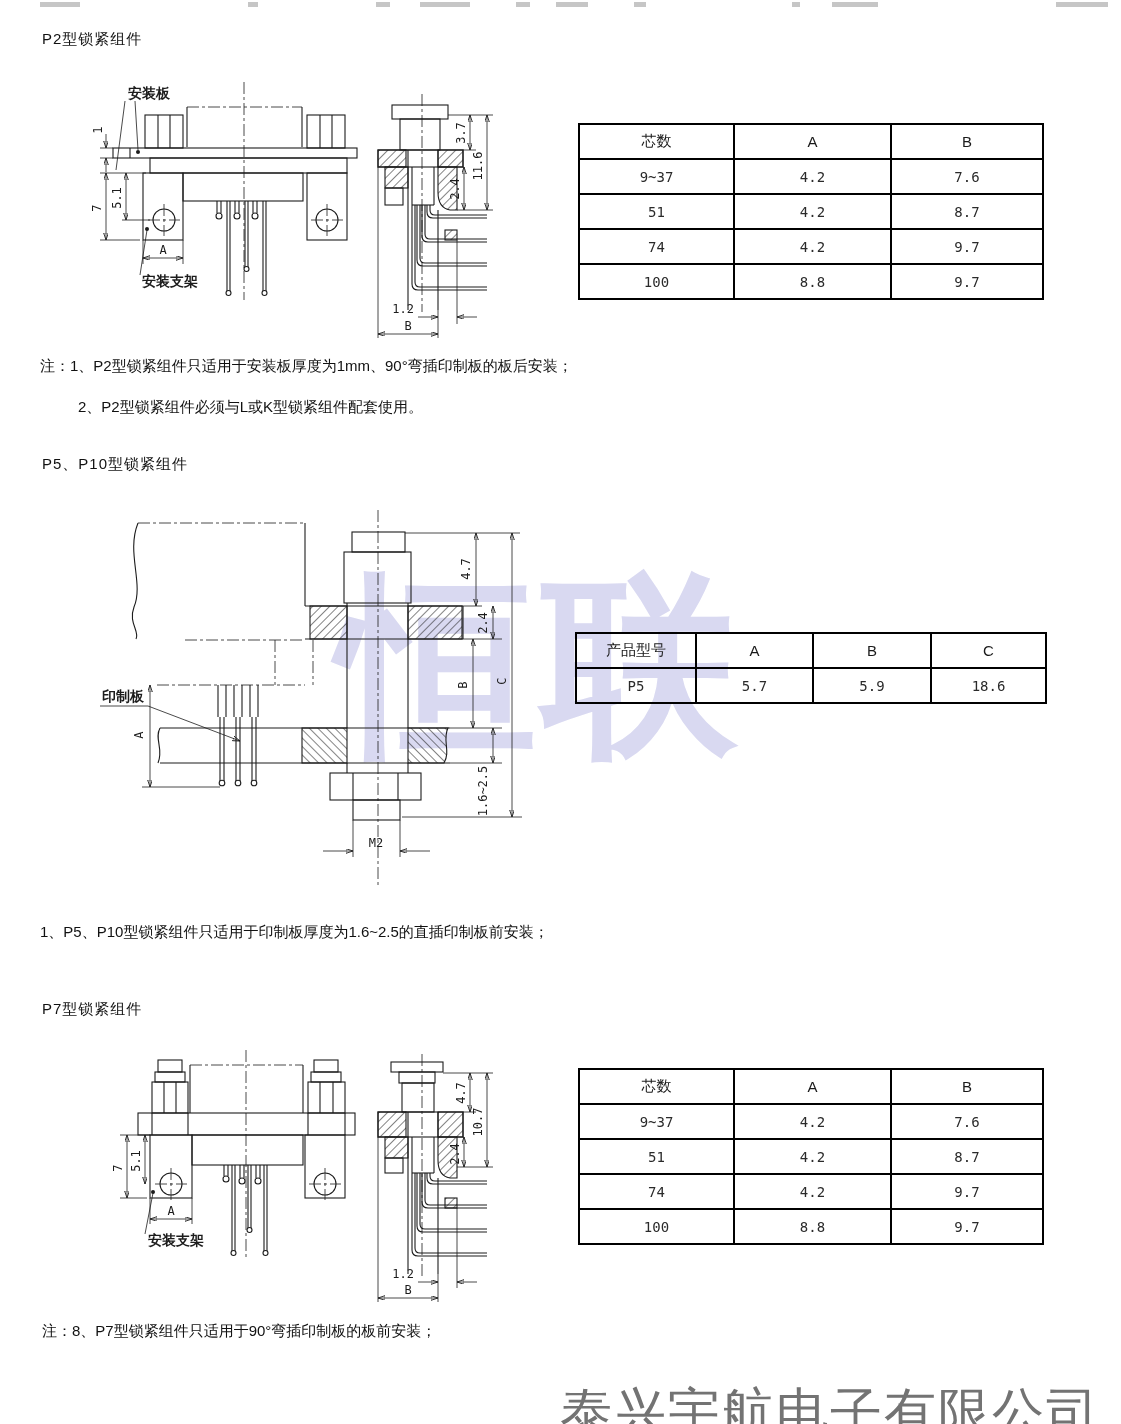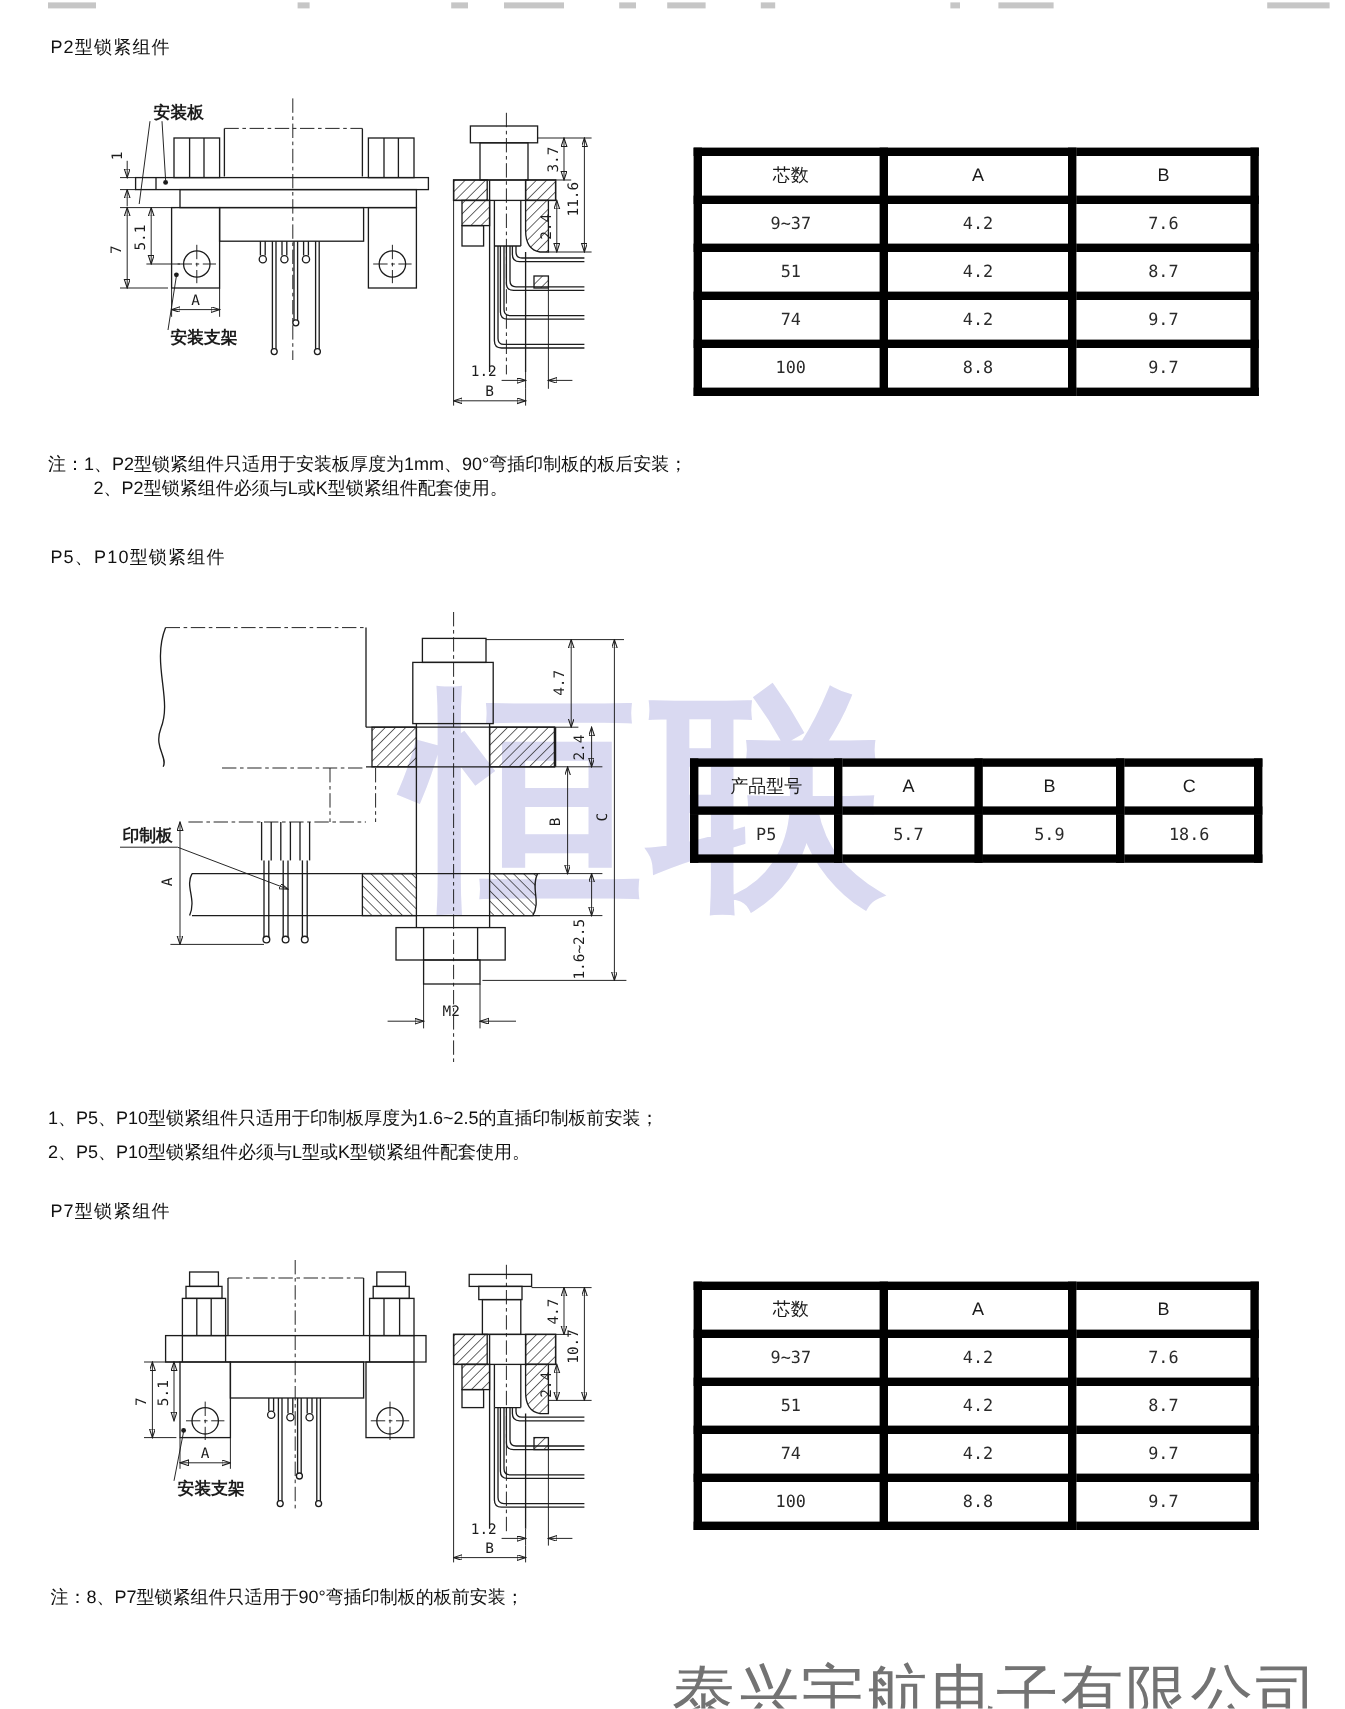--- a/index.html
+++ b/index.html
@@ -7,21 +7,21 @@
         font-family:"Liberation Sans","DejaVu Sans",sans-serif;color:#1c1c1c;}
   .wm-center{position:absolute;left:340px;top:568px;font-size:196px;font-weight:bold;
         color:#d9d9f1;letter-spacing:6px;z-index:0;line-height:1;text-align:right;}
   .wm-bottom{position:absolute;left:560px;top:1350px;font-size:52px;color:#737373;
         letter-spacing:2px;z-index:0;line-height:1;margin-top:36px;}
   .frag{position:absolute;top:2px;height:5px;background:#c6c6c6;z-index:0;}
   .sec-title{position:absolute;font-size:15px;color:#111;letter-spacing:1px;z-index:2;}
   .note{position:absolute;font-size:15px;color:#111;z-index:2;white-space:nowrap;}
   .draw{position:absolute;z-index:1;}
   .dtable{position:absolute;border-collapse:collapse;table-layout:fixed;z-index:1;background:transparent;}
-  .dtable td{border:7px solid #000000;text-align:center;vertical-align:middle;height:33px;
+  .dtable td{border:2px solid #000000;text-align:center;vertical-align:middle;height:33px;
         font-family:"DejaVu Sans Mono",monospace;font-size:14px;color:#2a2a2a;padding:0;}
   .dtable td.th{font-family:"Liberation Sans",sans-serif;font-size:15px;color:#1a1a1a;}
   svg line,svg rect,svg circle,svg path,svg polyline{stroke:#1c1c1c;fill:none;stroke-width:1.1;}
   svg .cdl{stroke-dasharray:12 3 3 3;stroke-width:0.8;}
   svg .ext{stroke-width:0.8;}
   svg .dim{stroke-width:0.8;marker-start:url(#ar);marker-end:url(#ar);}
   svg .dime{stroke-width:0.8;marker-end:url(#ar);}
   svg text{stroke:none;fill:#1c1c1c;}
   svg .dt{font-family:"DejaVu Sans Mono",monospace;font-size:12px;}
   svg .zh{font-family:"Liberation Sans",sans-serif;font-size:14px;font-weight:bold;}
@@ -217,21 +217,21 @@
       <td>9.7</td>
     </tr>
     <tr>
       <td>100</td>
       <td>8.8</td>
       <td>9.7</td>
     </tr>
   </tbody>
     </table>
 
-  <div class="note" style="left:40px;top:378px">注：1、P2型锁紧组件只适用于安装板厚度为1mm、90°弯插印制板的板后安装；</div>
+  <div class="note" style="left:40px;top:357px">注：1、P2型锁紧组件只适用于安装板厚度为1mm、90°弯插印制板的板后安装；</div>
   <div class="note" style="left:78px;top:398px">2、P2型锁紧组件必须与L或K型锁紧组件配套使用。</div>
 
   <div class="sec-title" style="left:42px;top:455px">P5、P10型锁紧组件</div>
 
   <svg class="draw" style="left:50px;top:495px" width="490" height="400">
     <g>
       <line class="cdl" x1="328" y1="15" x2="328" y2="392"></line>
       <rect x="302" y="37" width="53" height="20"></rect>
       <rect x="294" y="57" width="67" height="51"></rect>
       <line x1="255" y1="111" x2="413" y2="111"></line>
@@ -325,21 +325,20 @@
     <tr>
       <td>P5</td>
       <td>5.7</td>
       <td>5.9</td>
       <td>18.6</td>
     </tr>
   </tbody>
     </table>
 
   <div class="note" style="left:40px;top:923px">1、P5、P10型锁紧组件只适用于印制板厚度为1.6~2.5的直插印制板前安装；</div>
-  <div class="note" style="left:40px;top:951px">2、P5、P10型锁紧组件必须与L型或K型锁紧组件配套使用。</div>
 
   <div class="sec-title" style="left:42px;top:1000px">P7型锁紧组件</div>
 
   <svg class="draw" style="left:103px;top:1042px" width="300" height="260">
     <g>
       <line class="cdl" x1="143" y1="8" x2="143" y2="218"></line>
       <line class="cdl" x1="87" y1="23" x2="200" y2="23"></line>
       <line x1="87" y1="23" x2="87" y2="71"></line>
         <line x1="200" y1="23" x2="200" y2="71"></line>
       <rect x="55" y="18" width="24" height="12"></rect>

